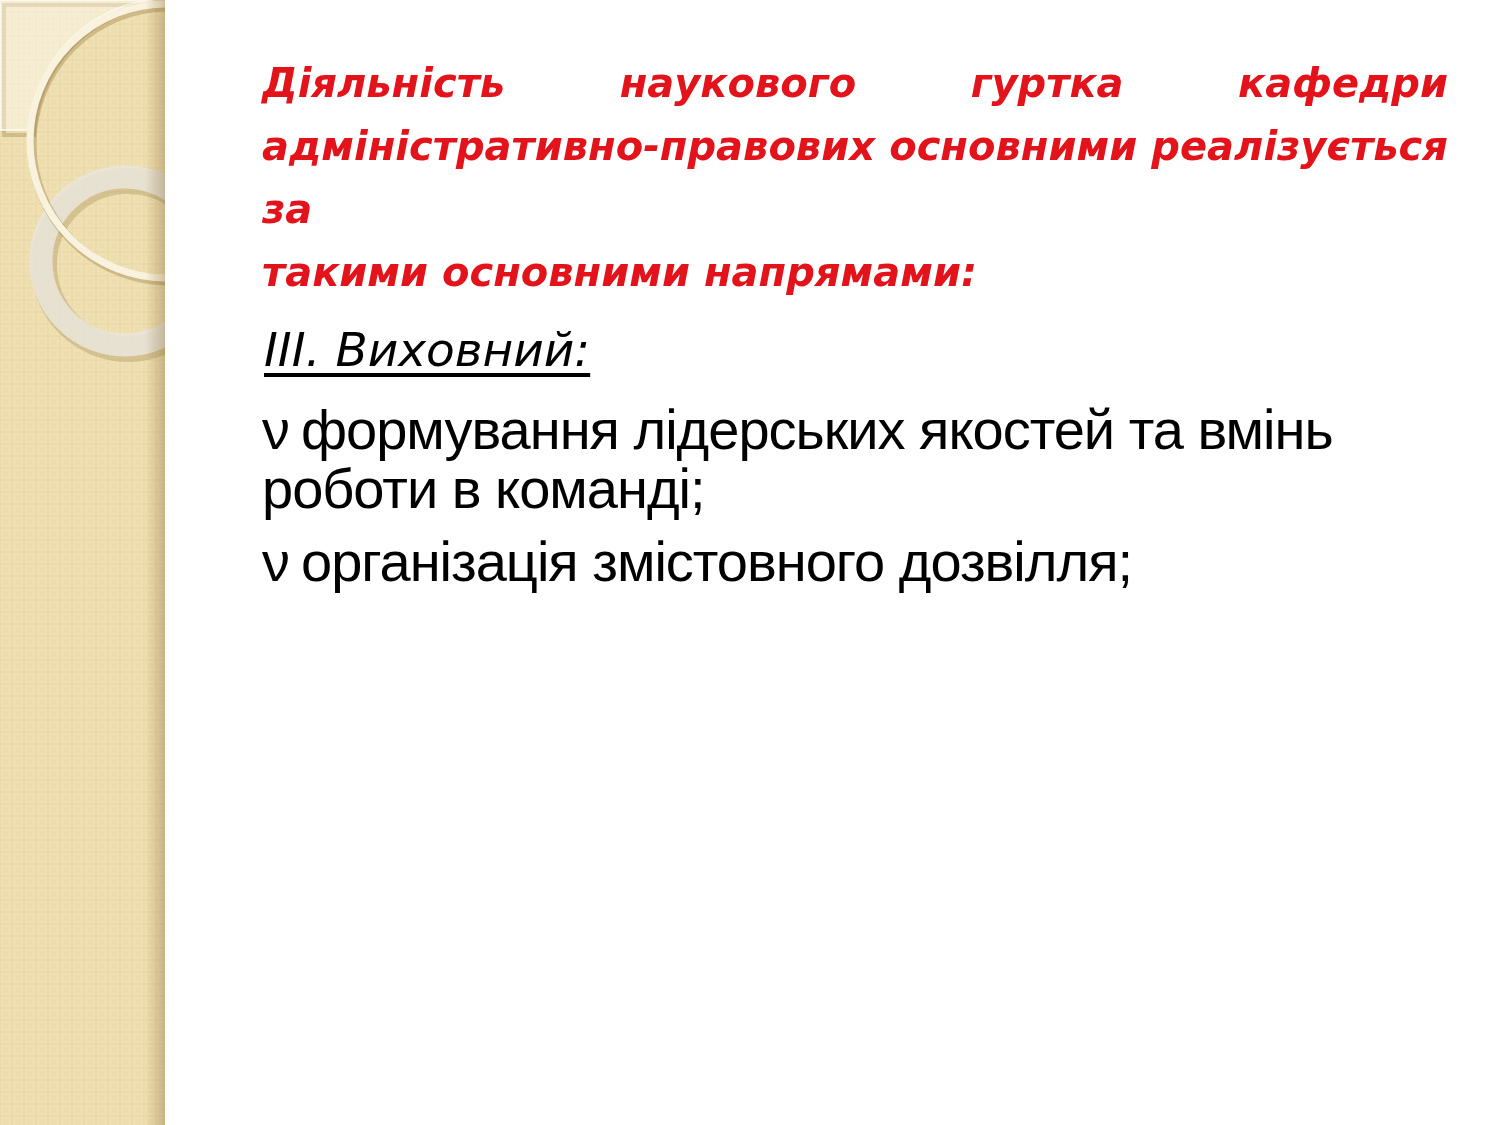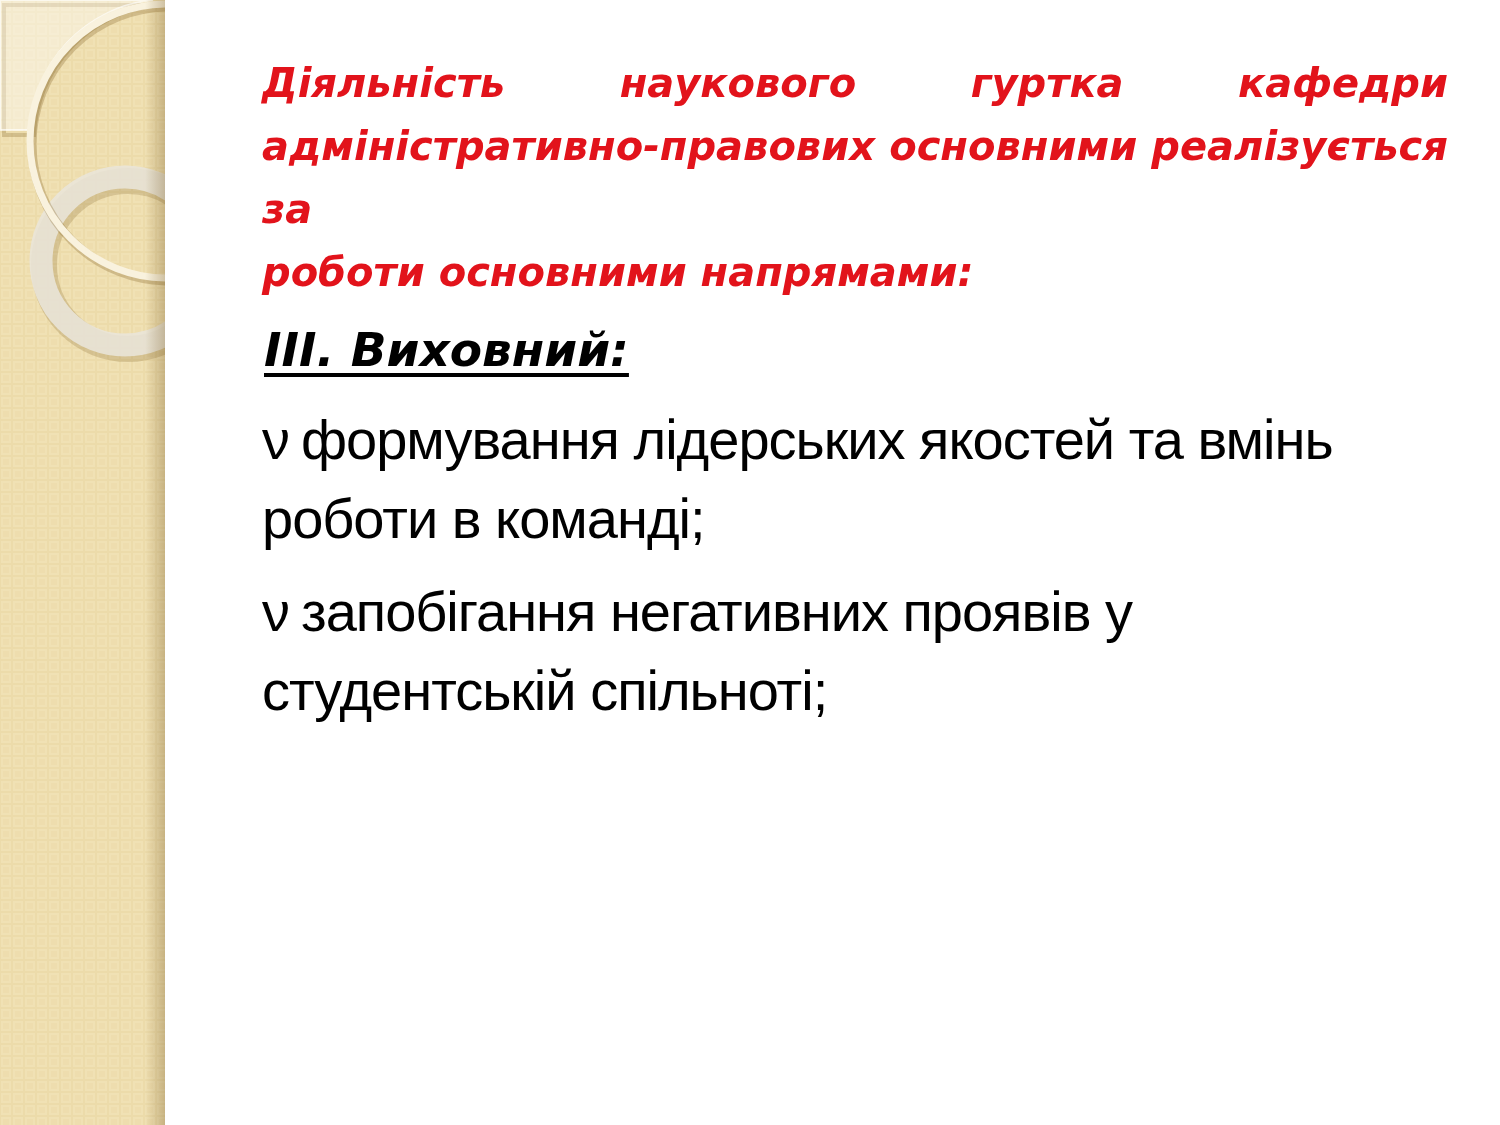--- a/index.html
+++ b/index.html
@@ -42,36 +42,36 @@
   .heading-line { white-space: nowrap; }
   .heading-line.justify {
     white-space: normal;
     text-align: justify;
     text-align-last: justify;
   }
   .subheading {
     margin: 16px 0 0 2px;
     font-family: "DejaVu Sans", sans-serif;
     font-style: italic;
-    font-weight: 700;
+    font-weight: 400;
     font-size: 47px;
     line-height: 60px;
     color: var(--text-black);
     text-decoration: underline;
     text-decoration-thickness: 4px;
     text-underline-offset: 7px;
     width: fit-content;
   }
   .bullets { margin-top: 20px; }
   .bullet {
     margin: 0 0 14px 0;
     font-family: "Liberation Sans", sans-serif;
     font-weight: 400;
     font-size: 56px;
-    line-height: 79px;
+    line-height: 59px;
     letter-spacing: -1px;
     color: var(--text-black);
   }
   .bullet .marker { margin-right: 12px; }
 </style>
 </head>
 <body>
 
 <div class="slide">
 
@@ -101,22 +101,22 @@
       <circle cx="167" cy="141" r="137" fill="none" stroke="#f9f2de" stroke-width="7"></circle>
 
       <rect x="145" y="0" width="20" height="1125" fill="url(#edgeShadow)"></rect>
     </svg>
   </aside>
 
   <main class="content">
     <h1 class="heading">
         <div class="heading-line justify">Діяльність наукового гуртка кафедри</div>
         <div class="heading-line justify">адміністративно-правових основними реалізується за</div>
-        <div class="heading-line">роботи основними напрямами:</div>
+        <div class="heading-line">такими основними напрямами:</div>
       </h1>
     <h2 class="subheading">III. Виховний:</h2>
     <div class="bullets">
         <p class="bullet"><span class="marker">ν</span>формування лідерських якостей та вмінь<br>роботи в команді;</p>
-        <p class="bullet"><span class="marker">ν</span>запобігання негативних проявів у<br>студентській спільноті;</p>
+        <p class="bullet"><span class="marker">ν</span>організація змістовного дозвілля;</p>
       </div>
   </main>
 
 </div>
 
 </body></html>

